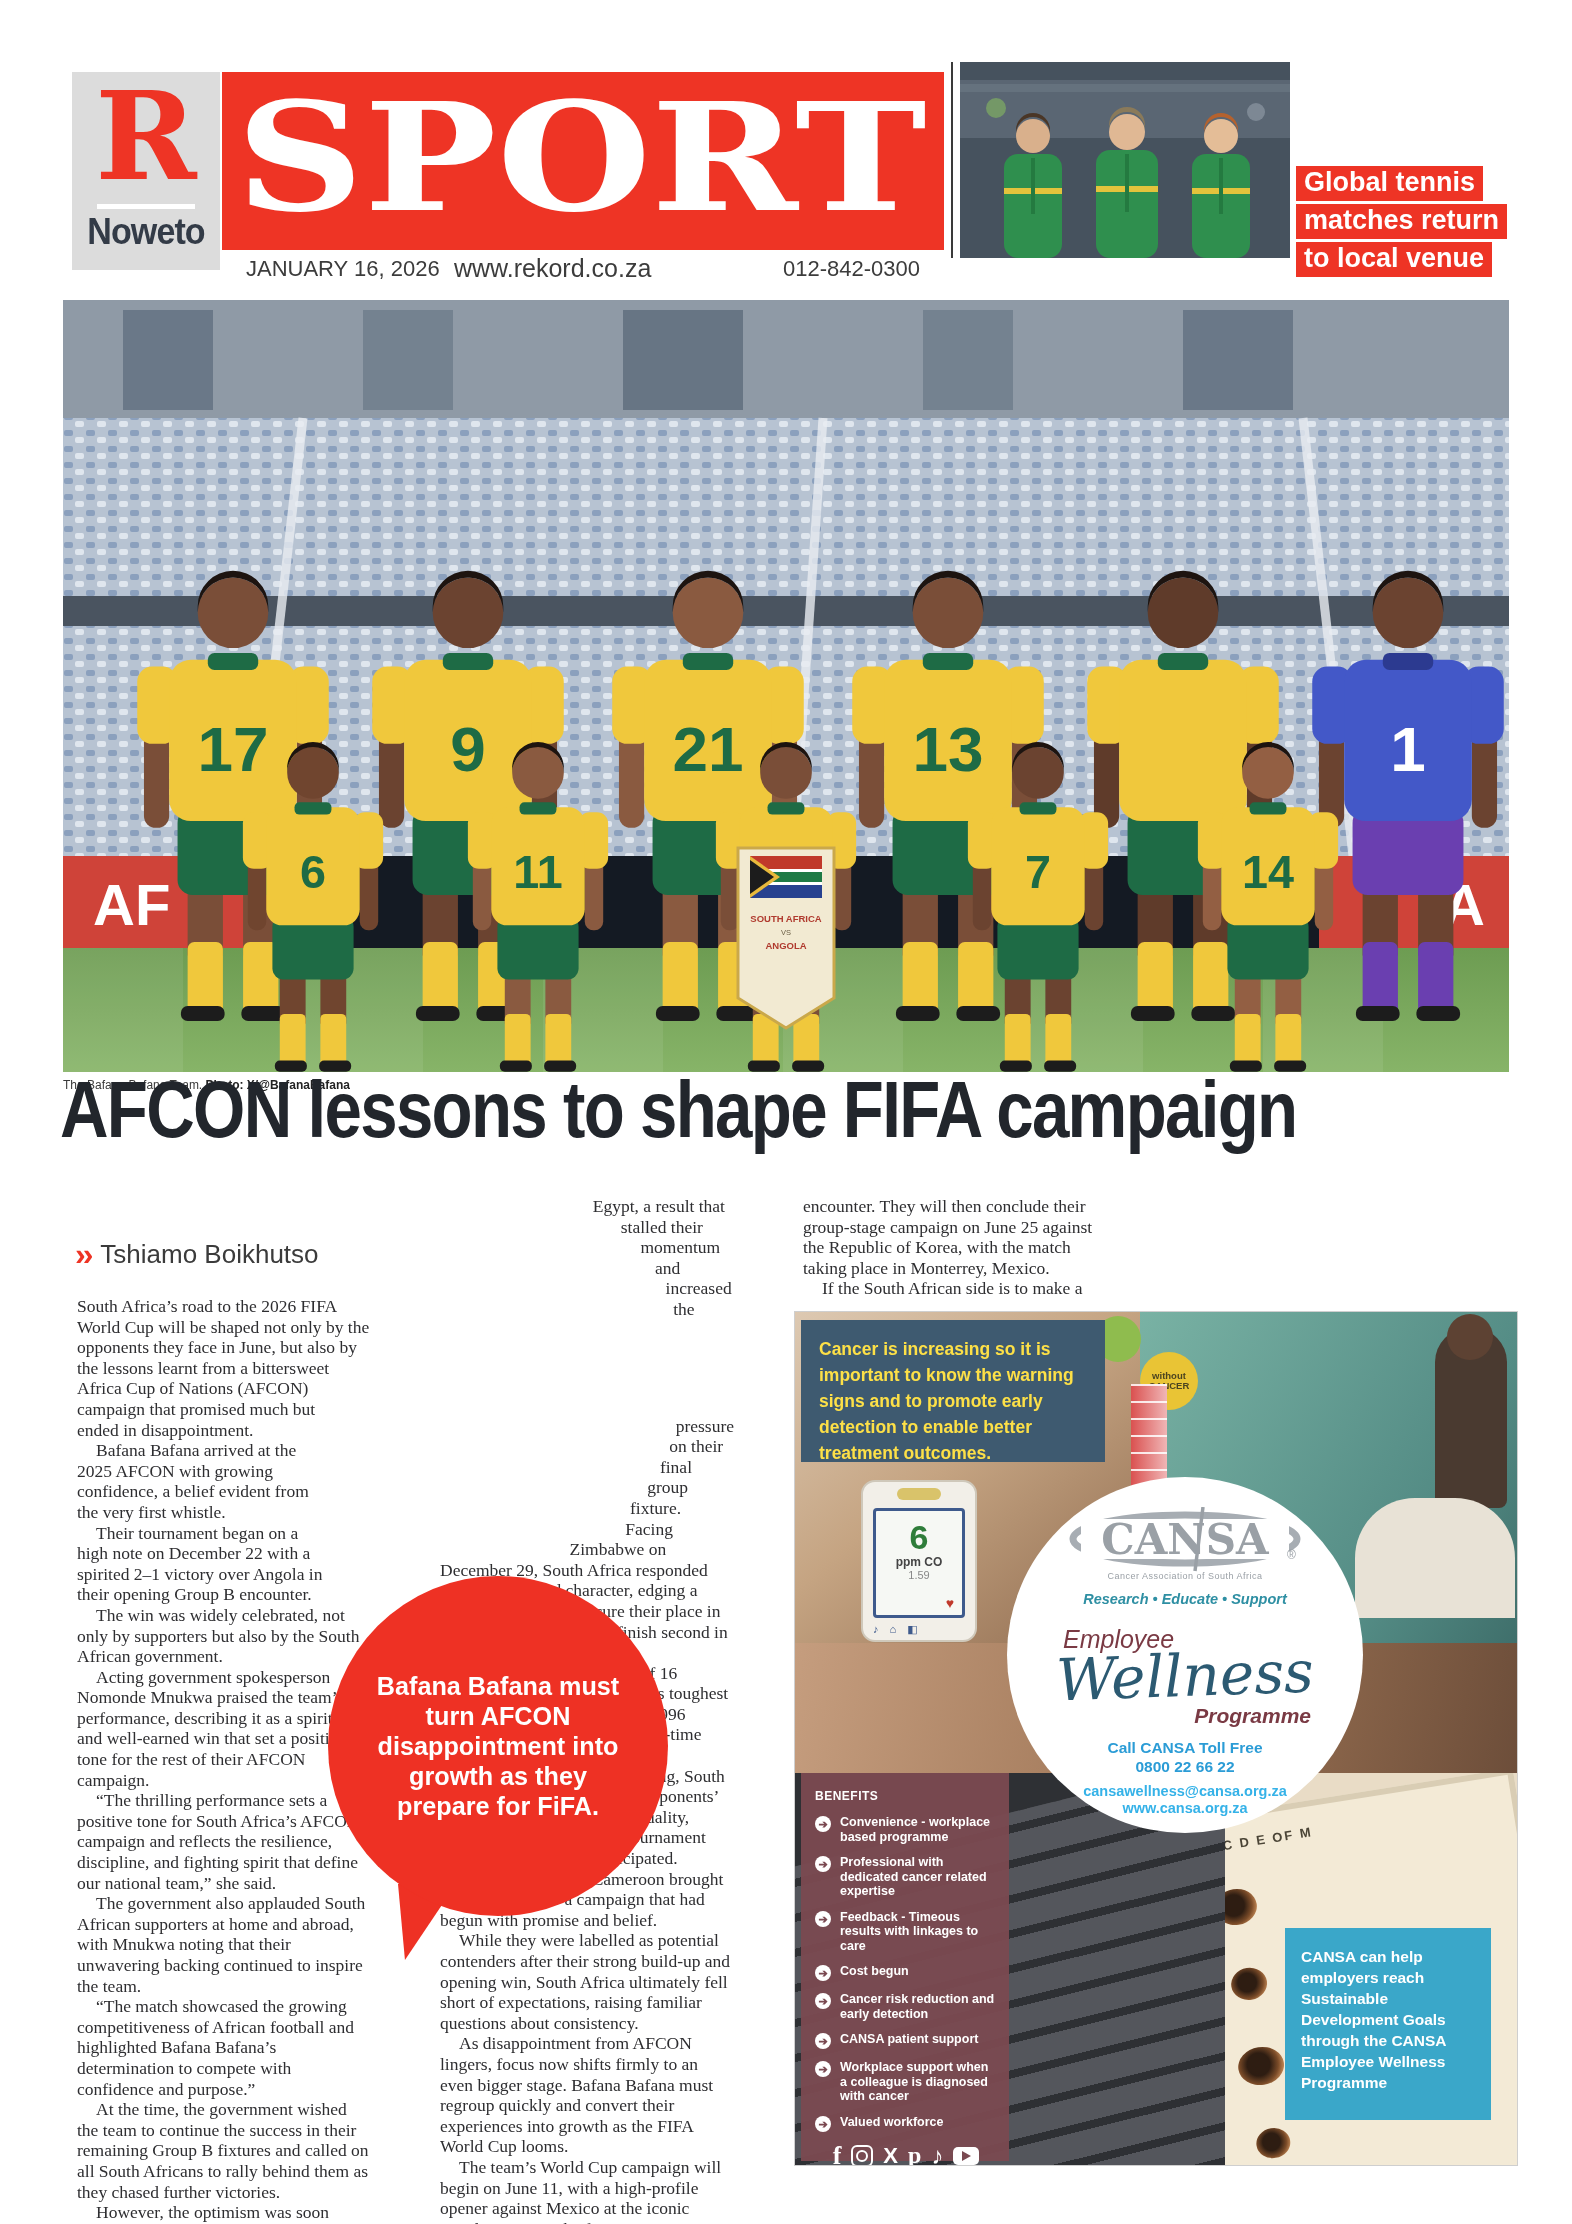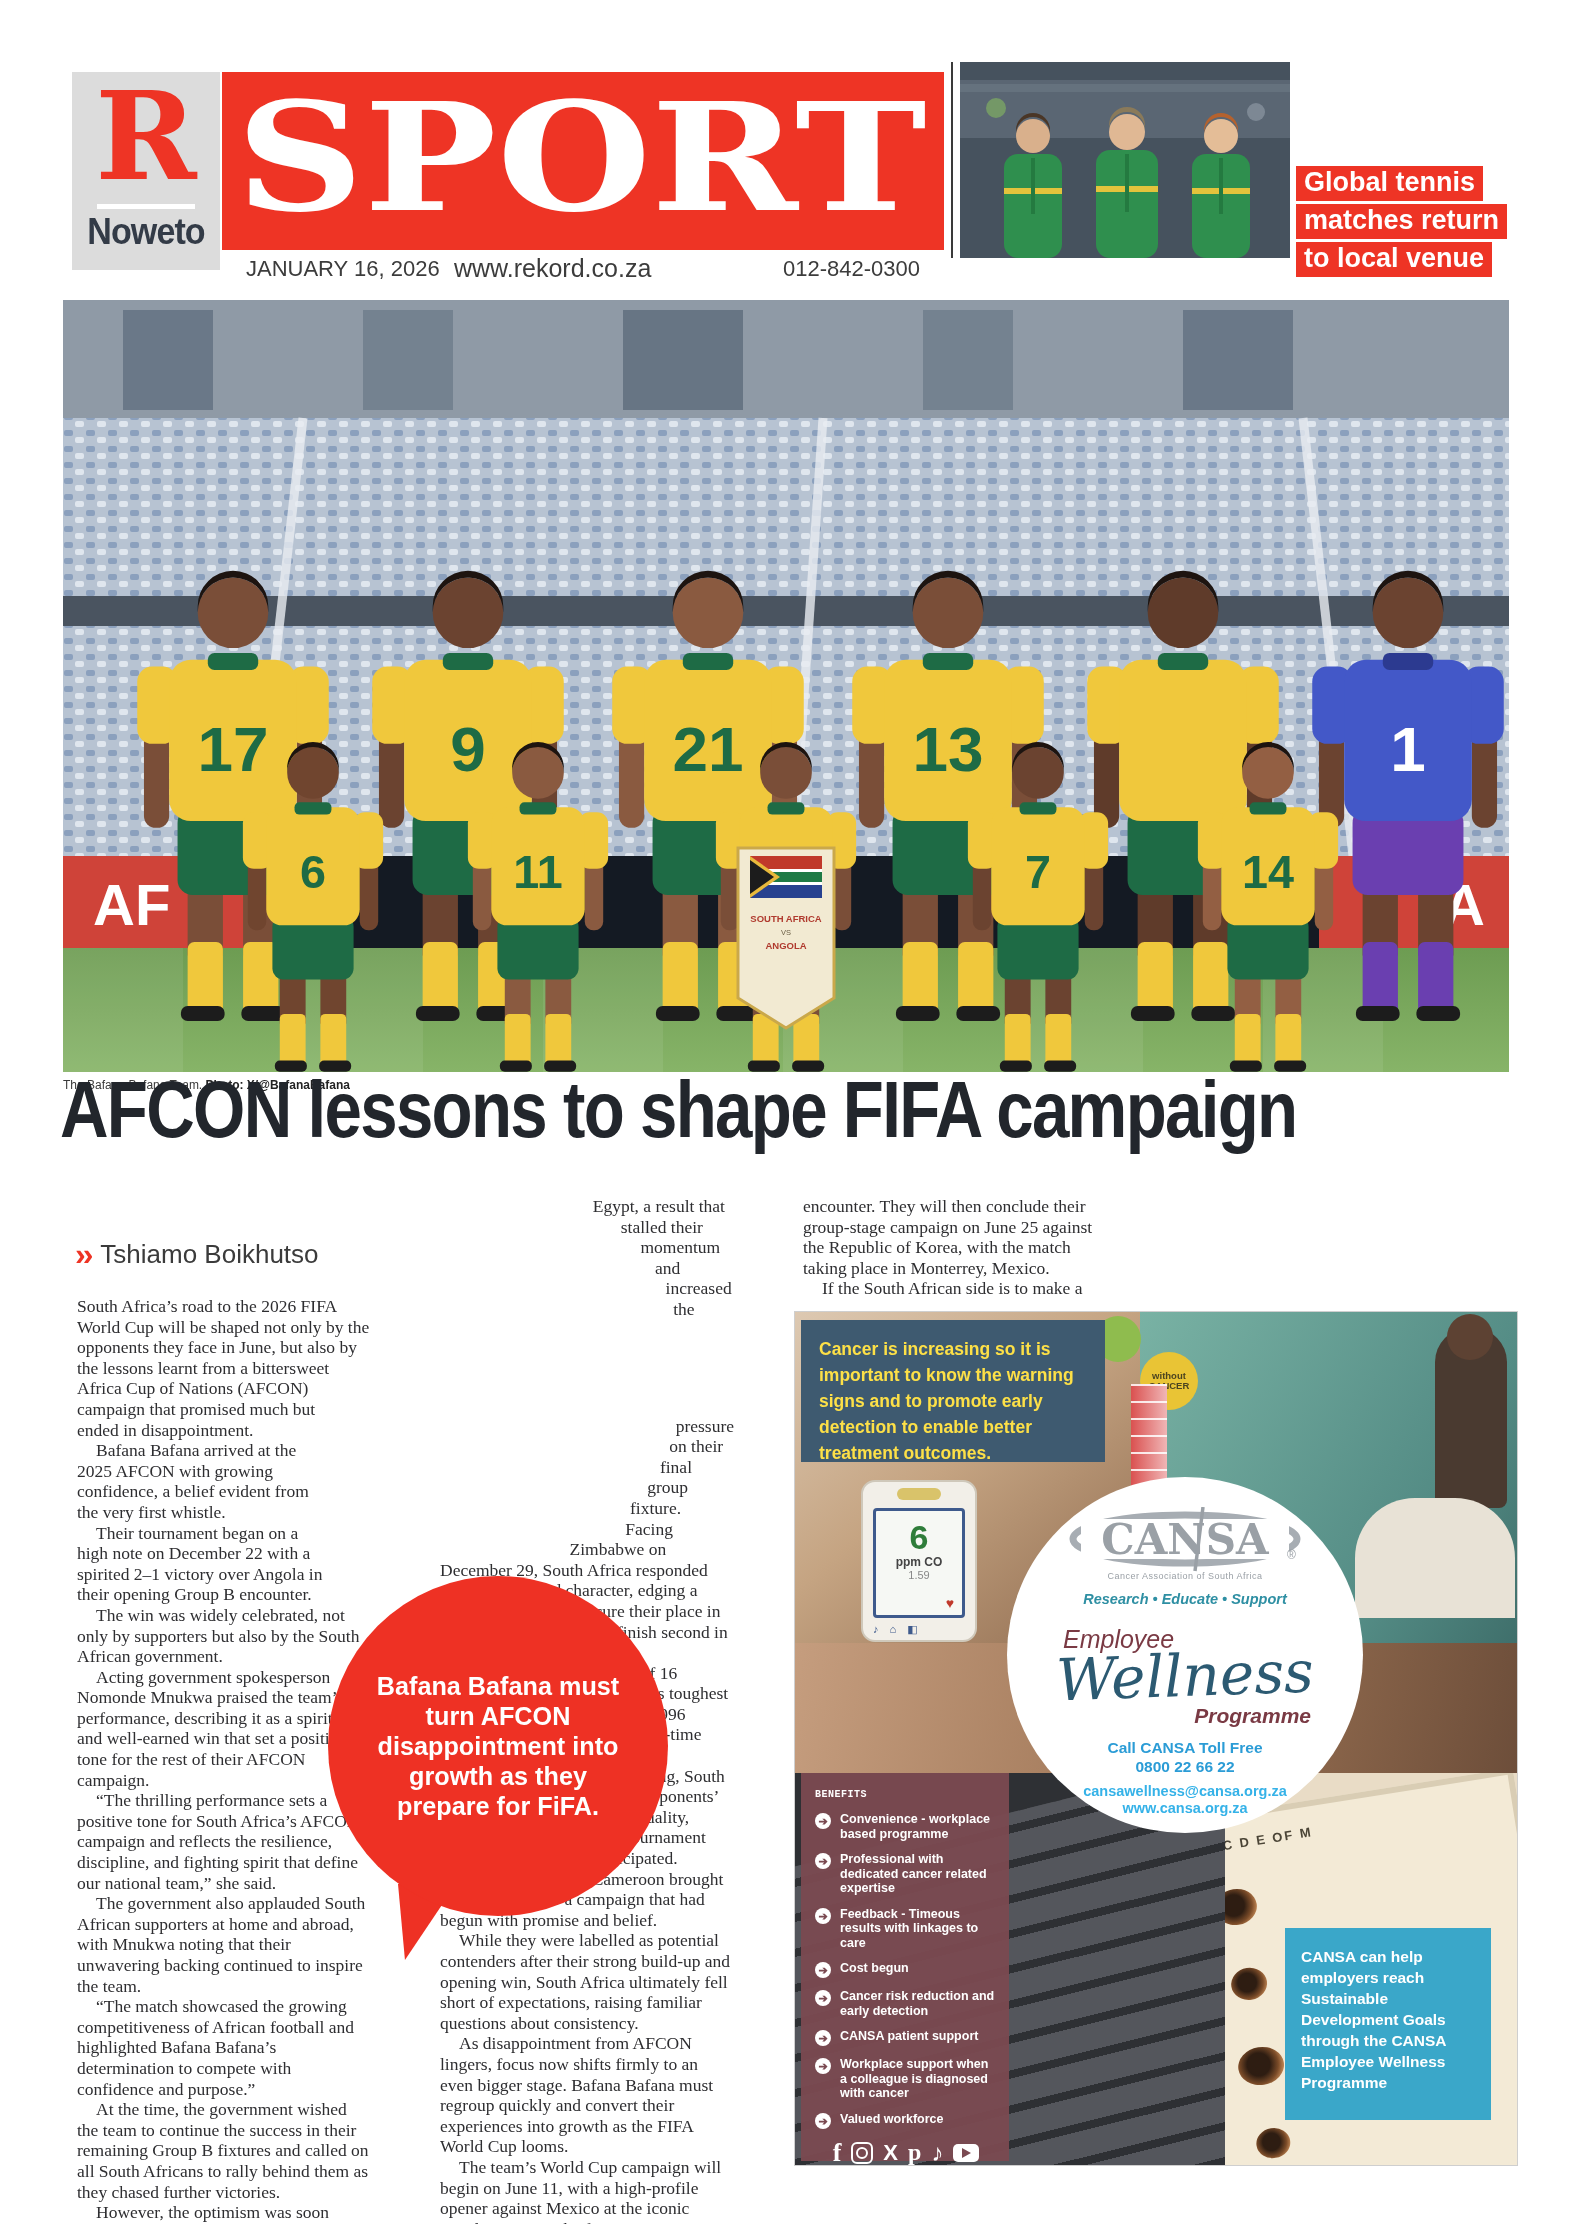--- a/index.html
+++ b/index.html
@@ -104,21 +104,21 @@
   #cansa-tagline{font-size:14.5px;font-weight:bold;font-style:italic;color:#2e8fa3;margin-top:10px;}
   #ew-employee{font-size:25px;font-weight:normal;font-style:italic;color:#7a3a44;text-align:left;margin:18px 0 0 56px;}
   #ew-wellness{font-family:"DejaVu Serif","Liberation Serif",serif;font-style:italic;font-size:58px;line-height:56px;
         color:#2c5a72;margin-top:-6px;transform:rotate(-2deg);}
   #ew-programme{font-size:21px;font-weight:bold;font-style:italic;color:#7a3a44;text-align:right;margin:0 52px 0 0;}
   #cansa-call{font-size:15.5px;font-weight:bold;color:#2b9cd6;margin-top:10px;line-height:19px;}
   #cansa-mail{font-size:14.5px;font-weight:bold;color:#35b2e8;margin-top:7px;line-height:17px;}
 
   #benefits{left:6px;top:461px;width:208px;height:388px;background:rgba(122,73,81,.97);color:#fff;
         padding:16px 12px 10px 14px;box-sizing:border-box;}
-  #benefits h3{margin:0 0 12px;font-size:10px;letter-spacing:.5px;font-family:Liberation Mono, monospace;}
+  #benefits h3{margin:0 0 12px;font-size:12px;letter-spacing:.5px;}
   .b-item{display:flex;gap:9px;margin-bottom:11px;align-items:flex-start;}
   .b-ico{flex:0 0 16px;width:16px;height:16px;border-radius:50%;background:#fff;color:#7a4951;
         font-size:11px;line-height:16px;text-align:center;font-weight:bold;margin-top:1px;}
   .b-ico::before{content:"➔";}
   .b-txt{font-size:12.5px;font-weight:bold;line-height:14.5px;}
   #social-row{display:flex;gap:10px;align-items:center;justify-content:center;margin-top:4px;height:26px;}
   .s-ico{color:#fff;font-weight:bold;}
   .ico-fb::before{content:"f";font-family:"Liberation Serif",serif;font-size:26px;}
   .ico-ig{width:18px;height:18px;border:2.5px solid #fff;border-radius:6px;position:relative;}
   .ico-ig::after{content:"";position:absolute;inset:3px;border:2.5px solid #fff;border-radius:50%;}

